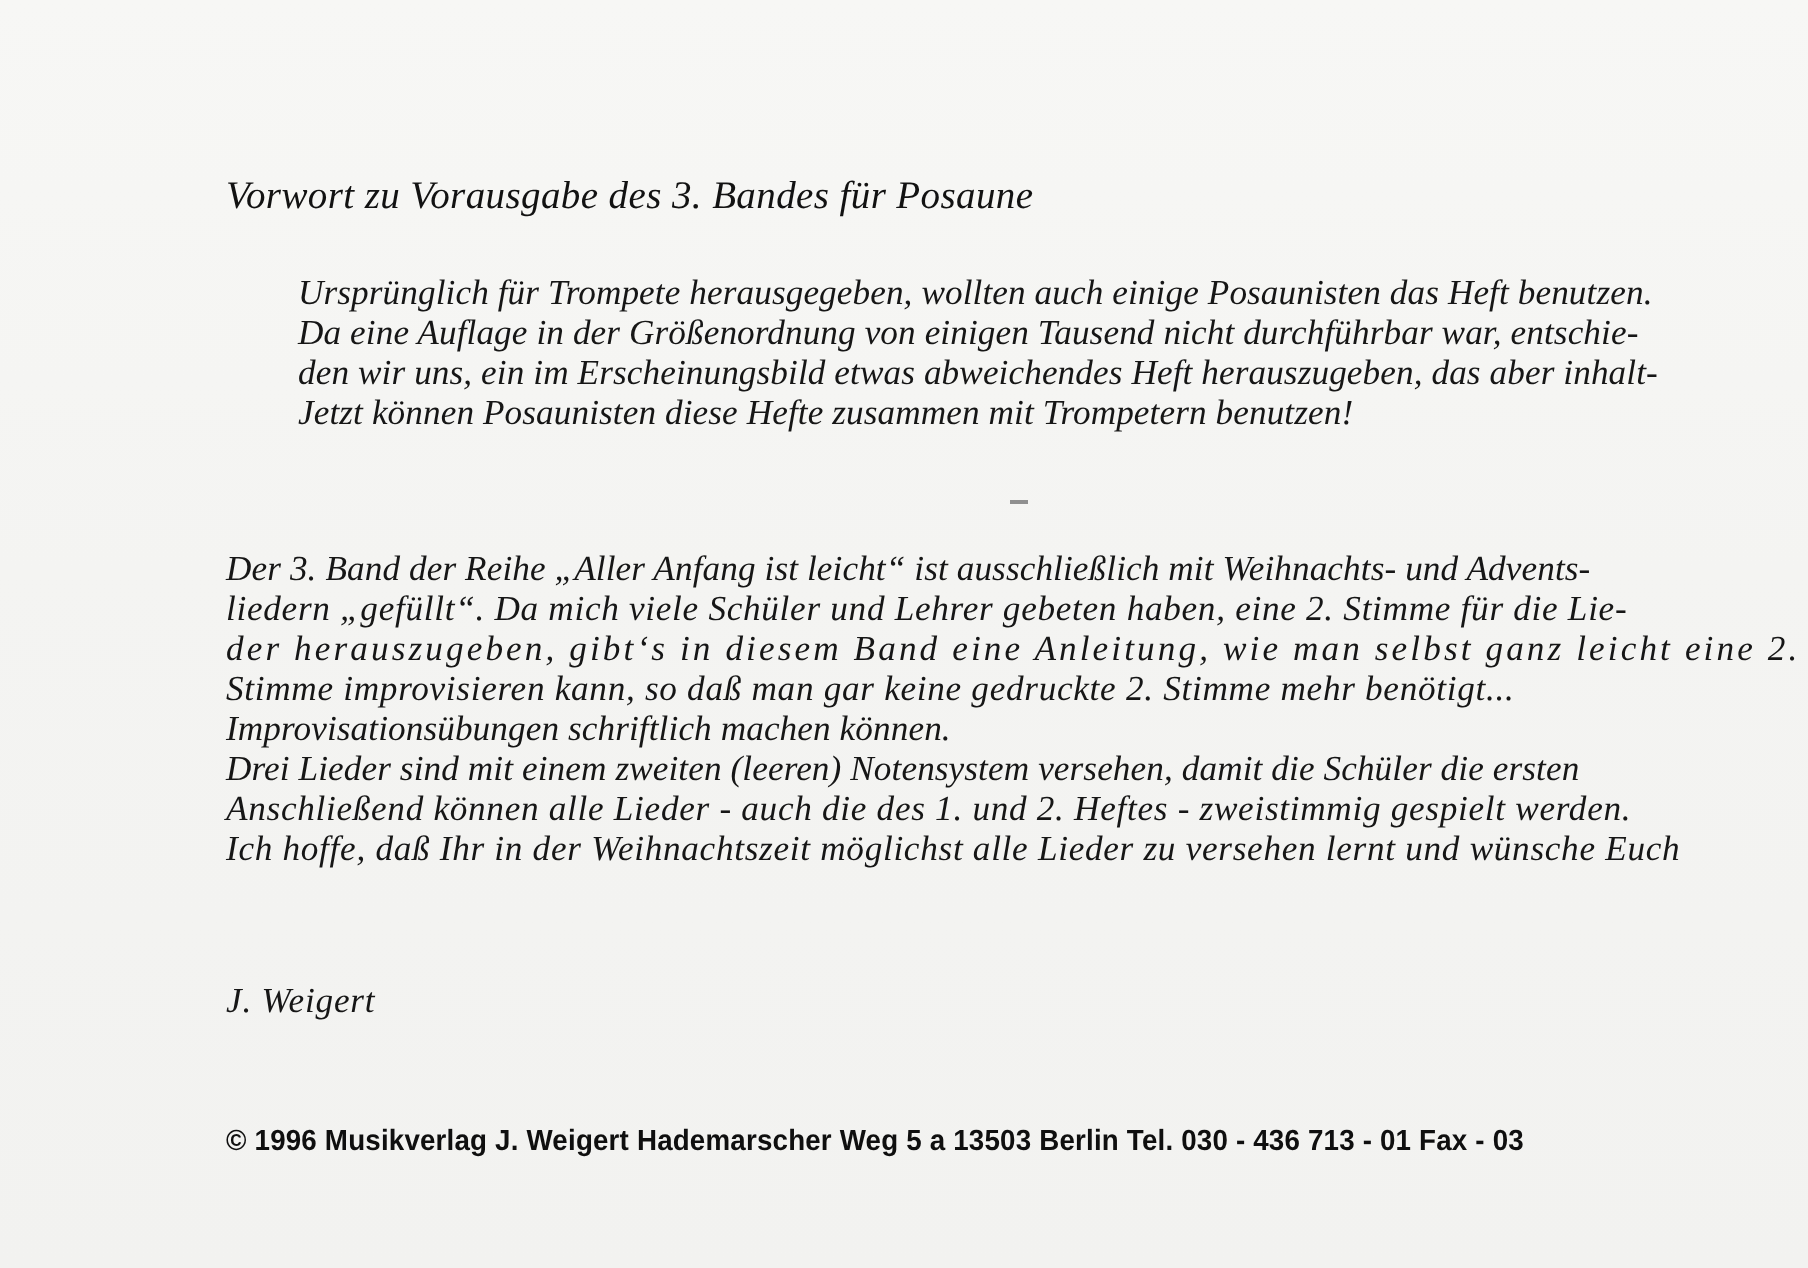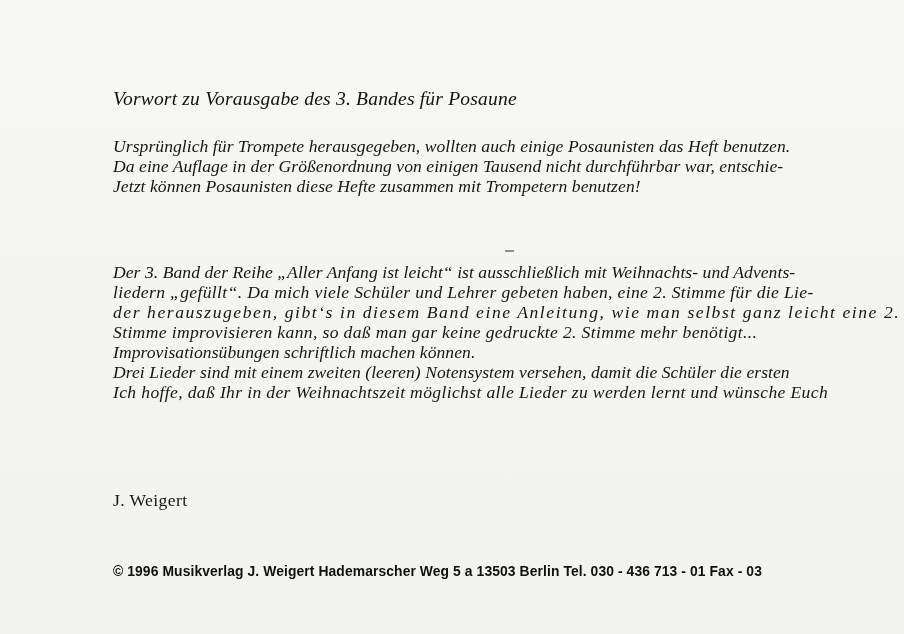--- a/index.html
+++ b/index.html
@@ -42,40 +42,41 @@
     white-space: nowrap;
     color: #121212;
   }
 
   .block {
     position: absolute;
     left: 0;
     width: 712px;
   }
 
-  .block-intro { top: 136px; }
-  .block-main  { top: 262px; }
+  .block-intro { top: 136px; margin-left: 36px; }
+  .block-main  { top: 274px; }
 
   .line {
     font-style: italic;
     font-size: 17.6px;
     line-height: 20px;
     letter-spacing: 0.05px;
     white-space: nowrap;
     color: #161616;
   }
 
   
   .line.just { letter-spacing: 0.35px; }
   .line.just3 { letter-spacing: 1.55px; }
 
   .signature {
     position: absolute;
     left: 0;
     top: 490px;
+    font-style: italic;
     font-size: 17.6px;
     letter-spacing: 0.4px;
     color: #161616;
     text-align: right;
   }
 
   .artifact-dash {
     position: absolute;
     left: 392px;
     top: 250px;
@@ -104,33 +105,35 @@
 
 <div class="page">
 
   <div class="content">
 
     <div class="doc-title">Vorwort zu Vorausgabe des 3. Bandes für Posaune</div>
 
     <div class="block block-intro">
       <div class="line">Ursprünglich für Trompete herausgegeben, wollten auch einige Posaunisten das Heft benutzen.</div>
       <div class="line">Da eine Auflage in der Größenordnung von einigen Tausend nicht durchführbar war, entschie-</div>
+      <div class="line">den wir uns, ein im Erscheinungsbild etwas abweichendes Heft herauszugeben, das aber inhalt-</div>
       <div class="line">Jetzt können Posaunisten diese Hefte zusammen mit Trompetern benutzen!</div>
     </div>
 
     <div class="artifact-dash"></div>
 
     <div class="block block-main">
       <div class="line">Der 3. Band der Reihe „Aller Anfang ist leicht“ ist ausschließlich mit Weihnachts- und Advents-</div>
       <div class="line just">liedern „gefüllt“. Da mich viele Schüler und Lehrer gebeten haben, eine 2. Stimme für die Lie-</div>
       <div class="line just3">der herauszugeben, gibt‘s in diesem Band eine Anleitung, wie man selbst ganz leicht eine 2.</div>
       <div class="line just">Stimme improvisieren kann, so daß man gar keine gedruckte 2. Stimme mehr benötigt...</div>
       <div class="line">Improvisationsübungen schriftlich machen können.</div>
       <div class="line">Drei Lieder sind mit einem zweiten (leeren) Notensystem versehen, damit die Schüler die ersten</div>
-      <div class="line just">Ich hoffe, daß Ihr in der Weihnachtszeit möglichst alle Lieder zu werden lernt und wünsche Euch</div>
+      <div class="line just">Anschließend können alle Lieder - auch die des 1. und 2. Heftes - zweistimmig gespielt werden.</div>
+      <div class="line just">Ich hoffe, daß Ihr in der Weihnachtszeit möglichst alle Lieder zu versehen lernt und wünsche Euch</div>
     </div>
 
     <div class="signature">J. Weigert</div>
 
   </div>
 
   <div class="footer">© 1996 Musikverlag J. Weigert  Hademarscher Weg 5 a  13503 Berlin   Tel. 030 - 436 713 - 01   Fax  - 03</div>
 
 </div>
 

